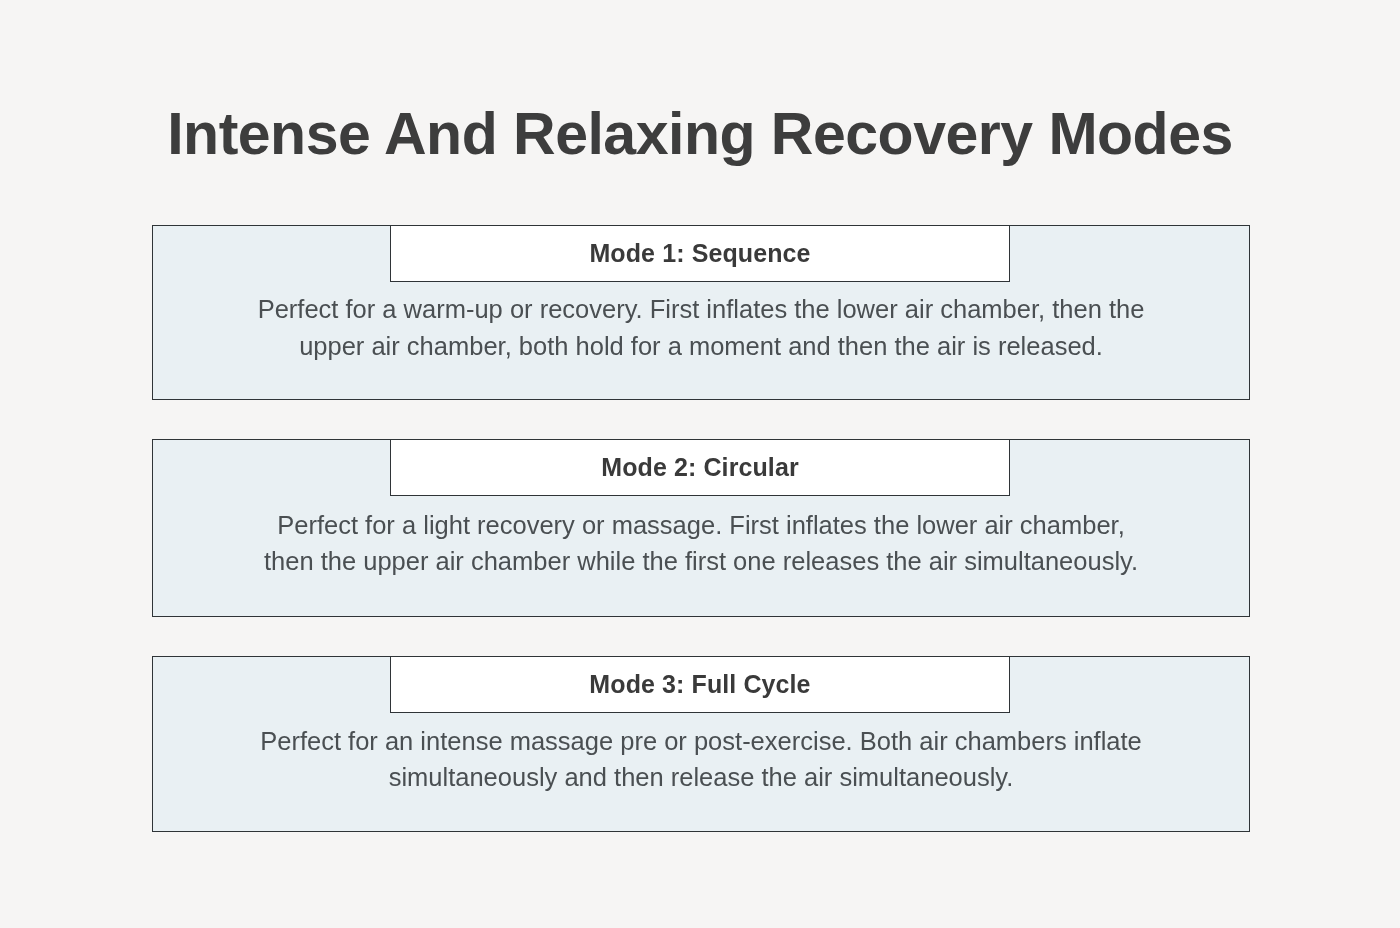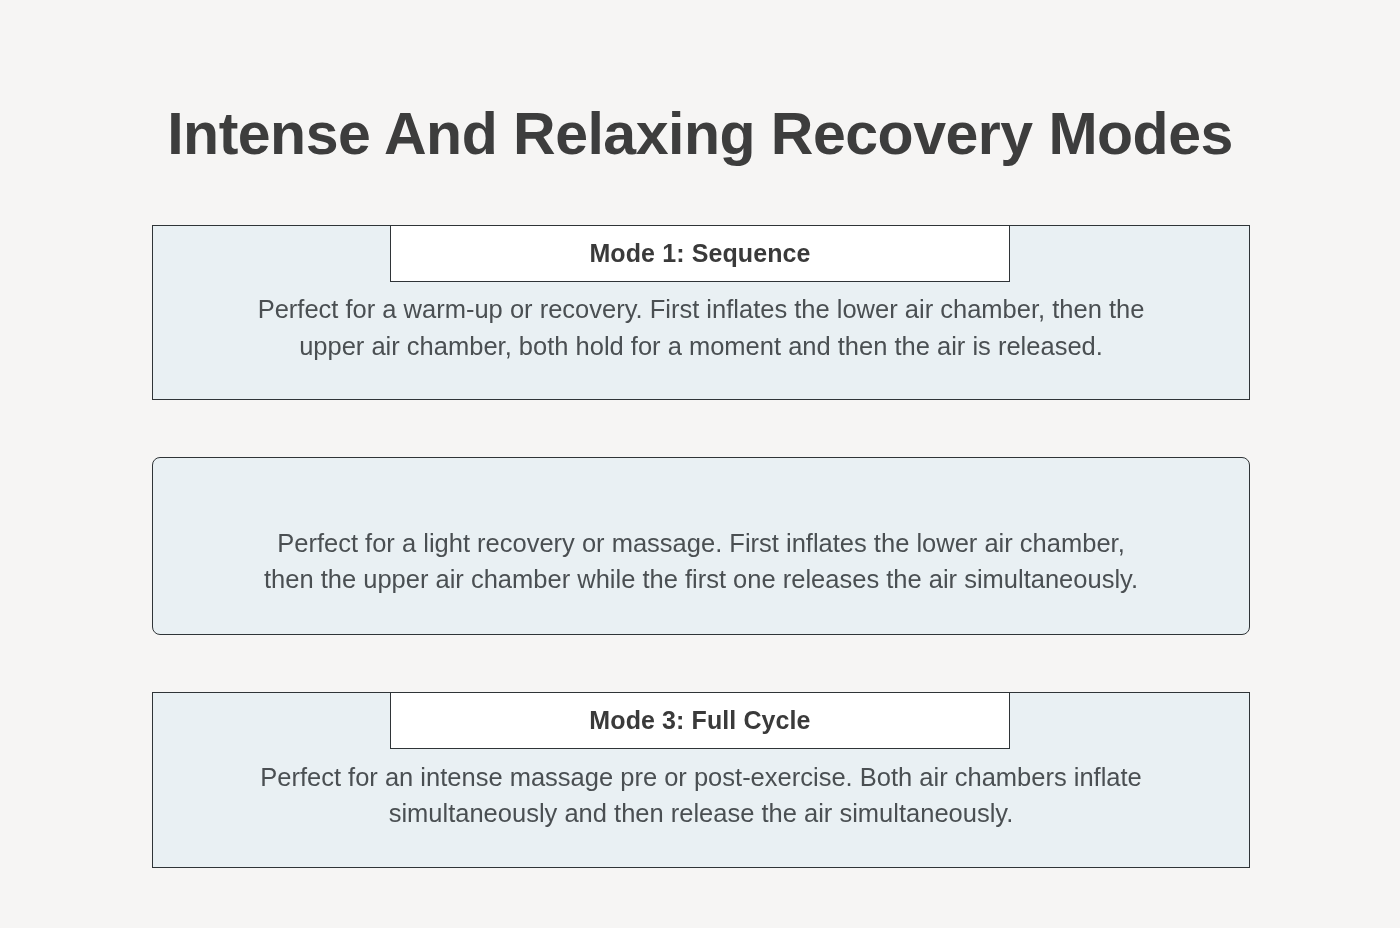--- a/index.html
+++ b/index.html
@@ -36,21 +36,21 @@
 
   .cards {
     position: absolute;
     left: 152px;
     top: 195px;
     width: 1098px;
   }
 
   .mode-card {
     position: relative;
-    margin-bottom: 57px;
+    margin-bottom: 39px;
   }
   .mode-card:last-child {
     margin-bottom: 0;
   }
 
   .card-body {
     position: relative;
     margin-top: 30px;
     box-sizing: border-box;
     width: 1098px;
@@ -90,21 +90,21 @@
     margin: 0;
     text-align: center;
     font-size: 25.5px;
     line-height: 1.42;
     color: #4a4f52;
     max-width: 900px;
   }
 
   
   .mode-card.card-1 .card-body { min-height: 175px; padding-top: 56px; padding-bottom: 26px; }
-  .mode-card.card-2 .card-body { min-height: 178px; padding-top: 56px; padding-bottom: 26px; border-radius: 8px; }
+  .mode-card.card-2 .card-body { min-height: 178px; padding-top: 56px; padding-bottom: 26px; }
   .mode-card.card-3 .card-body { min-height: 176px; padding-top: 56px; padding-bottom: 26px; margin-top: 36px; }
 </style>
 </head>
 <body>
 
 <div class="page">
 
   <h1 class="page-title">Intense And Relaxing Recovery Modes</h1>
 
   <div class="cards">
@@ -112,20 +112,23 @@
     <section class="mode-card card-1">
       <div class="card-header">
         <span class="card-header-label">Mode 1: Sequence</span>
       </div>
       <div class="card-body">
         <p class="card-text">Perfect for a warm-up or recovery. First inflates the lower air chamber, then the upper air chamber, both hold for a moment and then the air is released.</p>
       </div>
     </section>
 
     <section class="mode-card card-2">
+      <div class="card-header">
+        <span class="card-header-label">Mode 2: Circular</span>
+      </div>
       <div class="card-body">
         <p class="card-text">Perfect for a light recovery or massage. First inflates the lower air chamber, then the upper air chamber while the first one releases the air simultaneously.</p>
       </div>
     </section>
 
     <section class="mode-card card-3">
       <div class="card-header">
         <span class="card-header-label">Mode 3: Full Cycle</span>
       </div>
       <div class="card-body">

